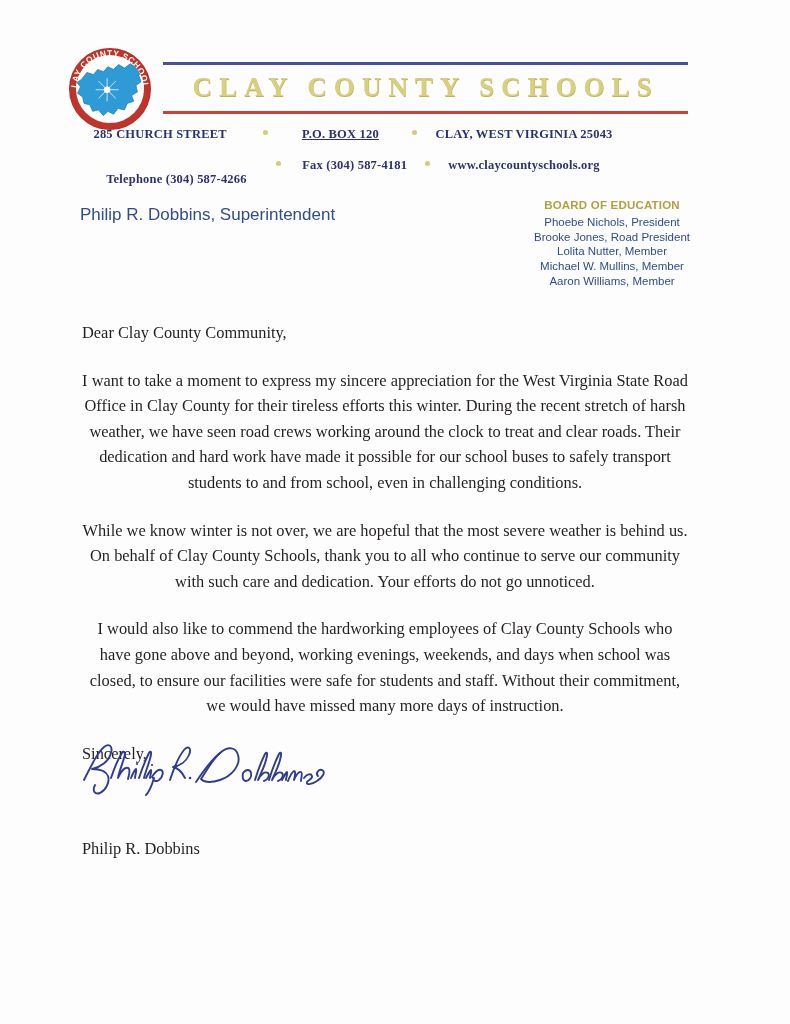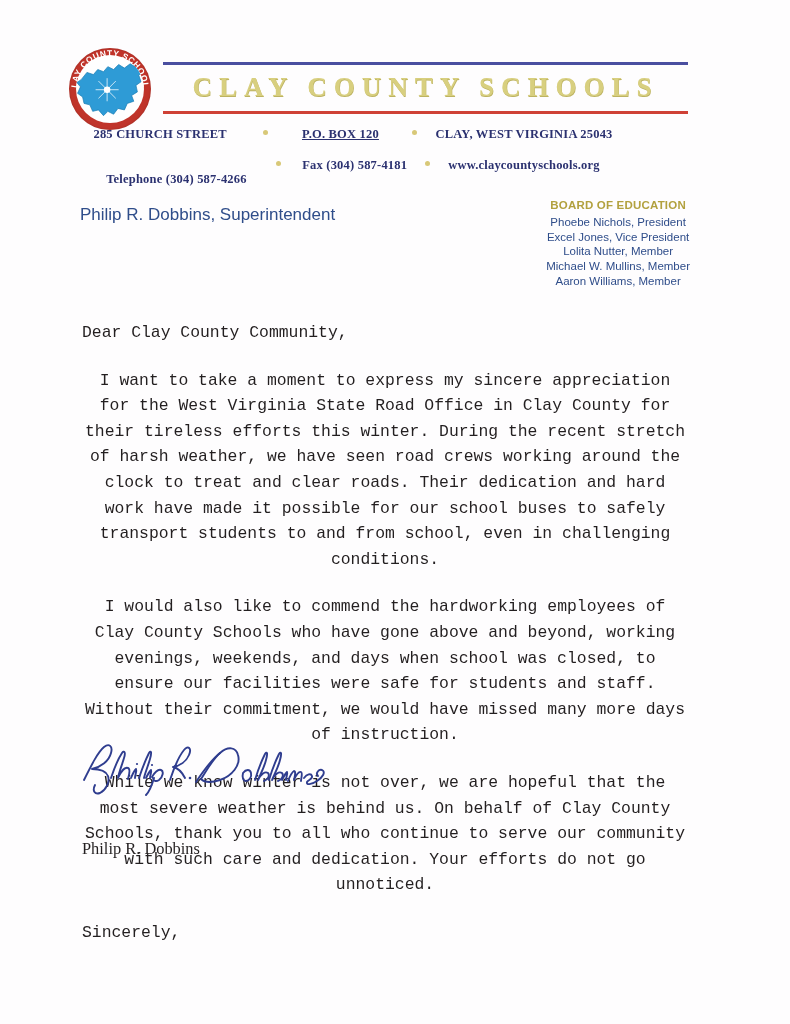--- a/index.html
+++ b/index.html
@@ -155,21 +155,21 @@
     letter-spacing: 0.2px;
     margin-bottom: 2px;
   }
 
   
   .letter-body {
     position: absolute;
     left: 82px;
     top: 320px;
     width: 606px;
-    font-family: Liberation Mono, monospace;
+    font-family: Liberation Serif, serif;
     font-size: 16.4px;
     line-height: 25.6px;
     color: #231f20;
   }
   .salutation { margin: 0 0 22px 0; }
   .para { margin: 0 0 22px 0; text-align: center; }
   .closing { margin: 12px 0 0 0; }
 
   
   .signature-wrap {
@@ -254,31 +254,31 @@
     </div>
   </div>
 
   <div class="officers">
     <div>Philip R. Dobbins, Superintendent</div>
   </div>
 
   <div class="board">
     <div class="board-heading">BOARD OF EDUCATION</div>
     <div>Phoebe Nichols, President</div>
-    <div>Excel Jones, Vice President</div>
+    <div>Brooke Jones, Road President</div>
     <div>Lolita Nutter, Member</div>
     <div>Michael W. Mullins, Member</div>
     <div>Aaron Williams, Member</div>
   </div>
 
   <div class="letter-body">
     <p class="salutation">Dear Clay County Community,</p>
     <p class="para">I want to take a moment to express my sincere appreciation for the West Virginia State Road Office in Clay County for their tireless efforts this winter. During the recent stretch of harsh weather, we have seen road crews working around the clock to treat and clear roads. Their dedication and hard work have made it possible for our school buses to safely transport students to and from school, even in challenging conditions.</p>
+    <p class="para">While we know winter is not over, we are hopeful that the most severe weather is behind us. On behalf of Clay County Schools, thank you to all who continue to serve our community with such care and dedication. Your efforts do not go unnoticed.</p>
     <p class="para">I would also like to commend the hardworking employees of Clay County Schools who have gone above and beyond, working evenings, weekends, and days when school was closed, to ensure our facilities were safe for students and staff. Without their commitment, we would have missed many more days of instruction.</p>
-    <p class="para">While we know winter is not over, we are hopeful that the most severe weather is behind us. On behalf of Clay County Schools, thank you to all who continue to serve our community with such care and dedication. Your efforts do not go unnoticed.</p>
     <p class="closing">Sincerely,</p>
   </div>
 
   <div class="signature-wrap">
     <svg class="signature-svg" width="260" height="56" viewBox="0 0 260 56">
       <g fill="none" stroke="#2f3d8f" stroke-width="1.9" stroke-linecap="round" stroke-linejoin="round">
 
         <path d="M6,40 C14,24 20,12 26,7 C31,3 35,6 33,13 C31,21 23,27 14,29
                  C22,29 28,31 30,36 C32,42 28,50 22,53 C17,55 14,51 17,45"></path>
 

